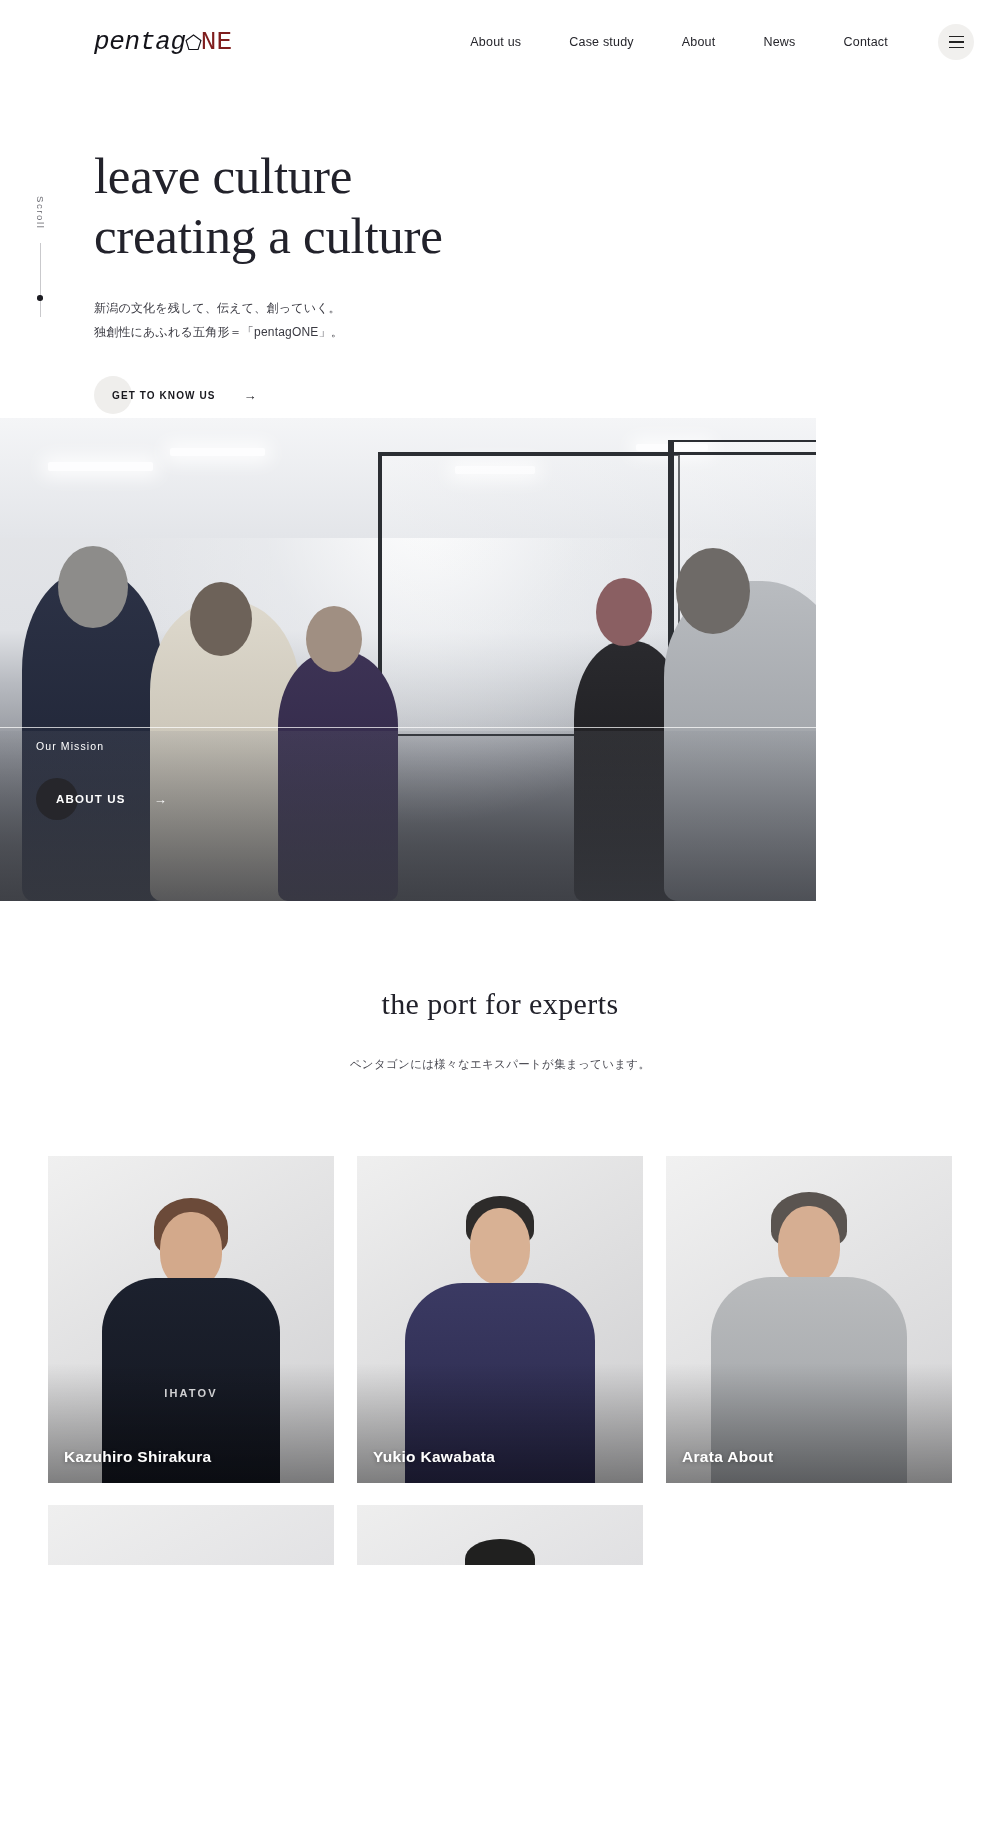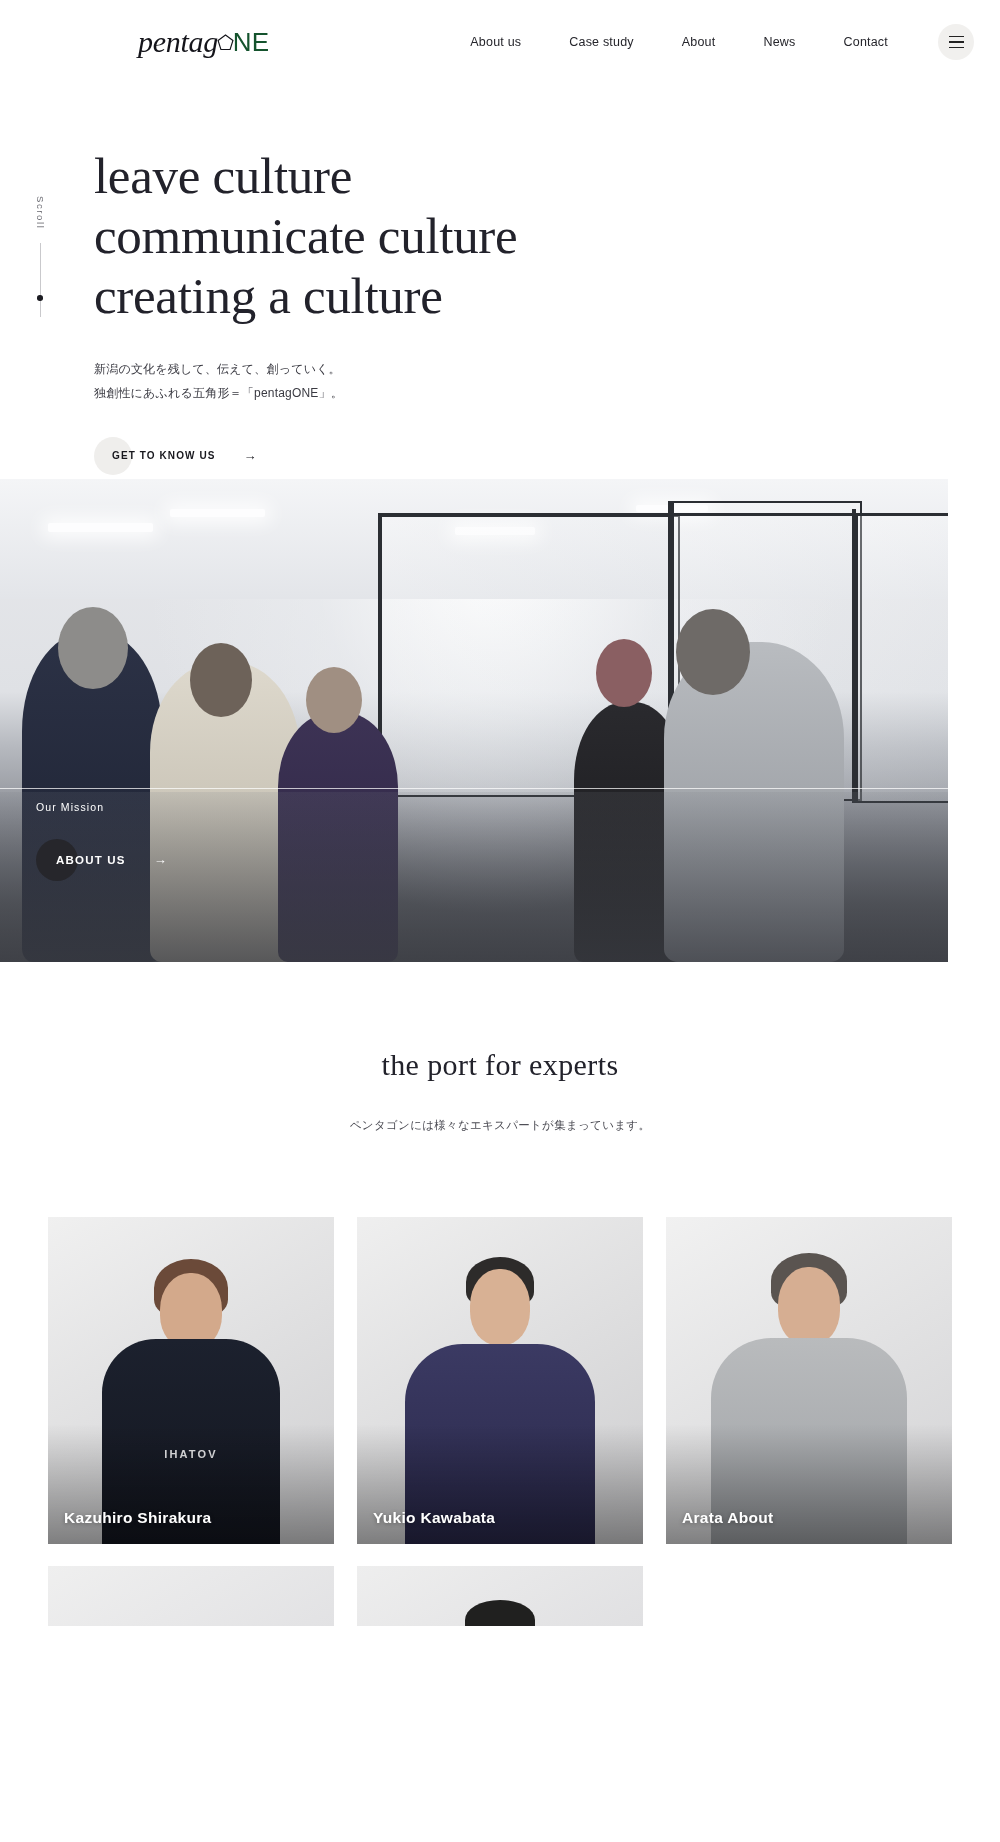--- a/index.html
+++ b/index.html
@@ -12,27 +12,27 @@
   }
   .page { width:1000px; position:relative; overflow:hidden; }
 
   
   .header {
     height:84px; display:flex; align-items:center;
     padding:0 26px 0 94px; background:#fff; position:relative; z-index:20;
   }
   .logo { display:flex; align-items:center; gap:0; user-select:none; }
   .logo-pentag {
-    font-family:Liberation Serif, serif; font-style:italic;
-    font-size:30px; letter-spacing:-0.3px; color:#14141a; line-height:1;margin-left:44px;
+    font-family:Liberation Mono, monospace; font-style:italic;
+    font-size:26px; letter-spacing:-0.3px; color:#14141a; line-height:1;
   }
   .logo-pent-o { display:inline-block; width:17px; height:17px; position:relative; margin:0 0px 0 -1px; }
   .logo-ne {
-    font-family:Liberation Sans, sans-serif; font-size:26px;
-    letter-spacing:0px; color:#14532d; line-height:1; margin-left:-1px;
+    font-family:Liberation Mono, monospace; font-size:26px;
+    letter-spacing:0px; color:#7f1d1d; line-height:1; margin-left:-1px;
   }
   .nav { margin-left:auto; display:flex; align-items:center; gap:0; }
   .nav a {
     font-size:12.5px; color:#25252b; text-decoration:none; letter-spacing:0.2px;
     padding:0 24px; white-space:nowrap;
   }
   .burger {
     width:36px; height:36px; border-radius:50%; background:#f1f0ee;
     display:flex; flex-direction:column; align-items:center; justify-content:center;
     gap:4px; margin-left:26px; cursor:pointer; border:none;
@@ -87,21 +87,21 @@
     background:#f2f1ef; padding:24px 20px 0 22px; z-index:5;
   }
   .wn-title { font-size:10.5px; color:#3b3b42; letter-spacing:0.3px; }
   .wn-link {
     display:block; margin-top:18px; font-size:11.5px; line-height:1.72;
     color:#1a1a20; text-decoration:underline; letter-spacing:0.1px;
   }
   .wn-date { margin-top:12px; font-size:10.5px; color:#9b9b9f; letter-spacing:0.4px; }
 
   
-  .photoband { position:relative; width:948px; height:483px; overflow:hidden; }
+  .photoband { position:relative; width:816px; height:483px; overflow:hidden; }
   .photo-bg {
     position:absolute; inset:0;
     background:
       radial-gradient(circle at 52% 18%, rgba(255,255,255,0.92) 0%, rgba(236,238,241,0.55) 28%, rgba(255,255,255,0) 55%),
       linear-gradient(to bottom, #e8e9ec 0%, #dfe1e5 44%, #b7bac0 55%, #8d9097 70%, #5d6066 88%, #4a4c52 100%);
   }
   .room-ceiling {
     position:absolute; left:0; top:0; width:100%; height:120px;
     background:linear-gradient(to bottom,#f4f5f7,#e3e5e9);
   }
@@ -206,21 +206,20 @@
     <div class="scroll-rail">
       <span class="scroll-label">Scroll</span>
       <span class="scroll-line">
         <span class="scroll-dot"></span>
       </span>
     </div>
 
     <div class="hero-inner">
       <h1 class="hero-title">
         <span style="display:block">leave culture</span>
-        <span style="display:block">communicate culture</span>
         <span style="display:block">creating a culture</span>
       </h1>
 
       <p class="hero-lede">
         <span style="display:block">新潟の文化を残して、伝えて、創っていく。</span>
         <span style="display:block">独創性にあふれる五角形＝「pentagONE」。</span>
       </p>
 
       <button class="btn-pill">
         <span class="circle"></span>

